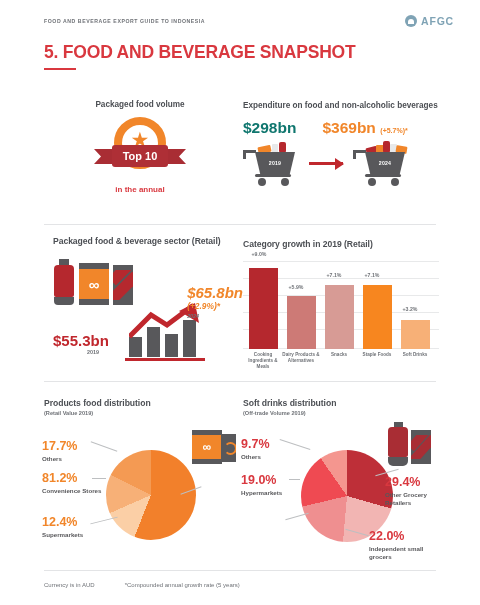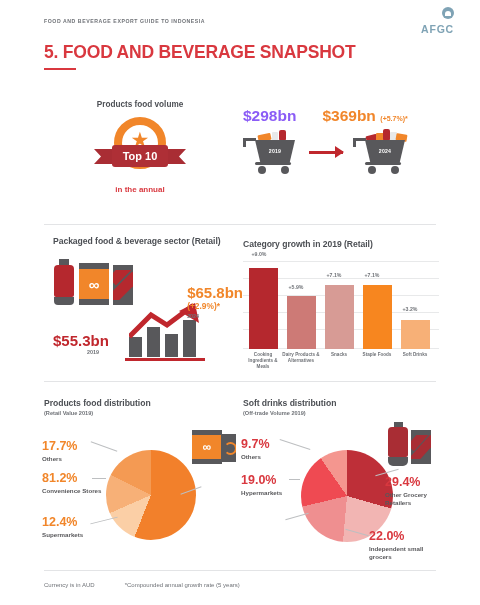--- a/index.html
+++ b/index.html
@@ -15,21 +15,21 @@
   
   .topbar {
     position: absolute; left: 0; top: 10px; width: 480px; height: 22px;
     display: flex; align-items: center; justify-content: space-between;
     padding: 0 26px 0 44px;
   }
   .kicker {
     font-size: 5.2px; font-weight: bold; letter-spacing: .55px;
     color: #6f7277; text-transform: uppercase; white-space: nowrap;
   }
-  .logo { display: flex; align-items: flex-end; gap: 4px; flex-direction: column; }
+  .logo { display: flex; align-items: flex-start; gap: 4px; }
   .logo-mark {
     width: 12px; height: 12px; border-radius: 50%;
     background: #7fa3b5; position: relative;
   }
   .logo-mark::after {
     content: ""; position: absolute; left: 2.6px; top: 4px;
     width: 6.8px; height: 5px; background: #ffffff;
     border-radius: 3.4px 3.4px 0 0;
   }
   .logo-text {
@@ -96,21 +96,21 @@
   }
 
   
   .exp-block { position: absolute; left: 243px; top: 100px; width: 200px; }
   .exp-head {
     font-size: 8.2px; font-weight: bold; color: #4c4f54; line-height: 1.45;
   }
   .exp-figs {
     margin-top: 7px; display: flex; align-items: baseline; gap: 26px;
   }
-  .fig-a { font-size: 15.5px; font-weight: bold; color: #8b5cf6; }
+  .fig-a { font-size: 15.5px; font-weight: bold; color: #0f766e; }
   .fig-b { font-size: 15.5px; font-weight: bold; color: #f1862a; }
   .fig-delta { font-size: 7px; font-weight: bold; color: #f1862a; }
   .exp-art {
     margin-top: 4px; display: flex; align-items: center; gap: 9px;
   }
   .arrow-r {
     position: relative; width: 34px; height: 3px; background: #c0272d;
     margin: 0 1px;
   }
   .arrow-r::after {
@@ -208,21 +208,21 @@
     position: absolute; left: 0; bottom: 0; width: 80px; height: 3px; background: #c0272d;
   }
   .garrow { position: absolute; left: 4px; bottom: 22px; width: 76px; height: 36px; }
 
   .fig-2019 {
     position: absolute; left: 0; bottom: 6px; text-align: left;
   }
   .fig-2019 .v { font-size: 15px; font-weight: bold; color: #c0272d; }
   .fig-2019 .y { font-size: 5.4px; font-weight: bold; color: #6f7277; margin-left: 34px; }
   .fig-2024 {
-    position: absolute; right: 0; top: 30px; text-align: left;
+    position: absolute; right: 0; top: 30px; text-align: left; font-style: italic;
   }
   .fig-2024 .v { font-size: 15px; font-weight: bold; color: #f1862a; line-height: 1.05; }
   .fig-2024 .d { font-size: 8.4px; font-weight: bold; color: #f1862a; }
   .fig-2024 .y { font-size: 5.4px; font-weight: bold; color: #6f7277; margin-top: 2px; }
 
   
   .cat-block { position: absolute; left: 243px; top: 239px; width: 196px; }
   .cat-plot {
     position: relative; width: 196px; height: 88px; margin-top: 12px;
   }
@@ -326,32 +326,33 @@
       <div class="logo-text">AFGC</div>
     </div>
   </div>
 
   <div class="title-wrap">
     <div class="title">5. FOOD AND BEVERAGE SNAPSHOT</div>
     <div class="title-rule"></div>
   </div>
 
   <div class="badge-block">
-    <div class="badge-head">Products food volume</div>
+    <div class="badge-head">Packaged food volume</div>
     <div class="badge-art">
       <div class="badge-ring"></div>
       <div class="badge-star">★</div>
       <div class="ribbon-tail lt"></div>
       <div class="ribbon-tail rt"></div>
       <div class="ribbon-main">Top 10</div>
     </div>
     <div class="badge-foot">in the annual</div>
   </div>
 
   <div class="exp-block">
+    <div class="exp-head">Expenditure on food and non-alcoholic beverages</div>
     <div class="exp-figs">
       <div class="fig-a">$298bn</div>
       <div>
         <span class="fig-b">$369bn</span>
         <span class="fig-delta">(+5.7%)*</span>
       </div>
     </div>
     <div class="exp-art">
       <div class="cart">
         <div class="cart-goods">

